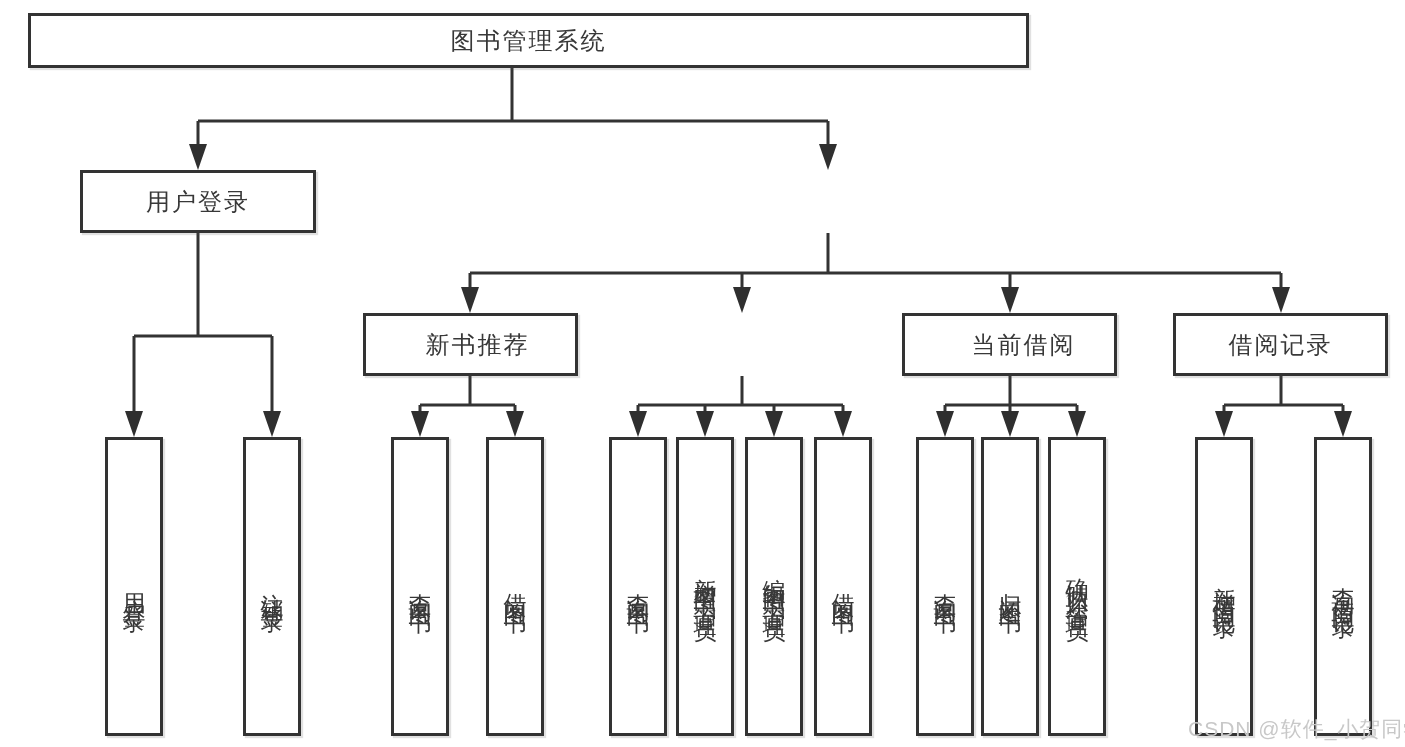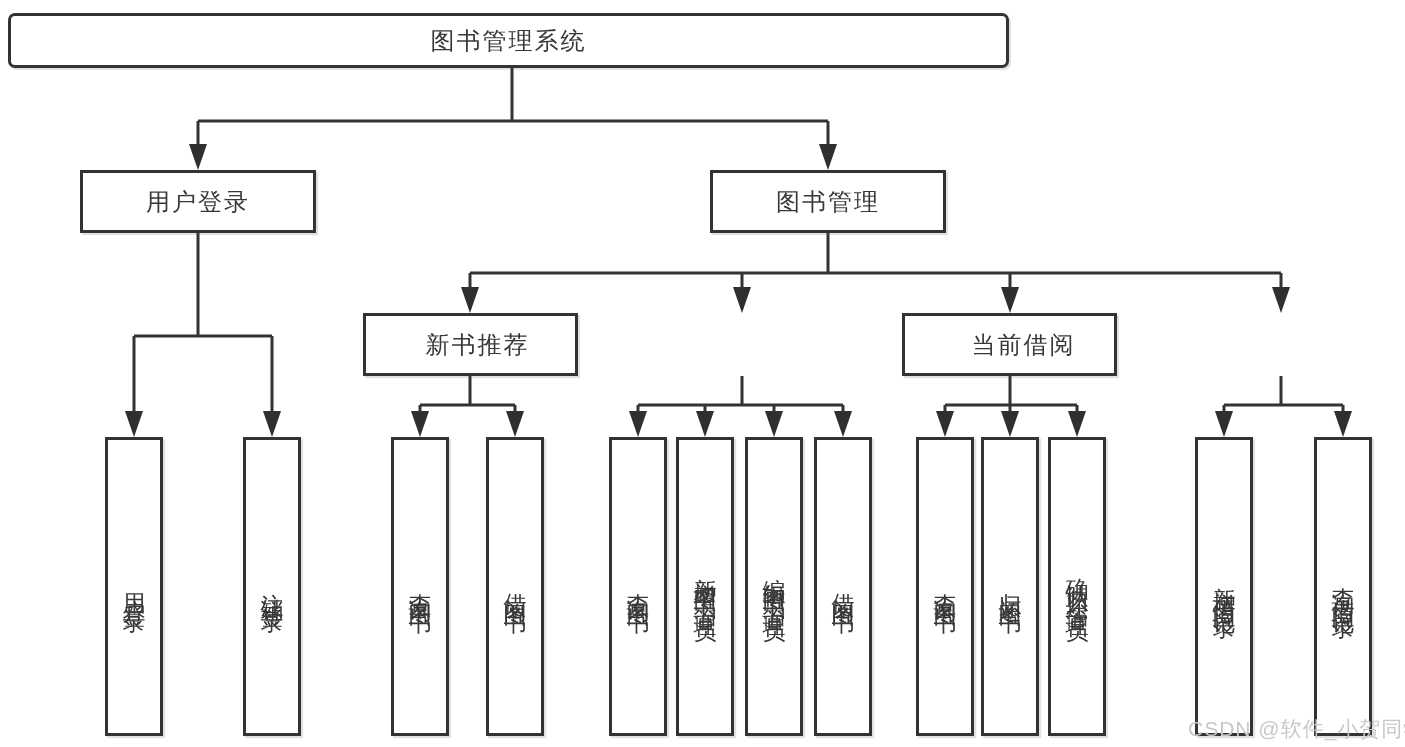--- a/index.html
+++ b/index.html
@@ -41,21 +41,21 @@
     justify-content: center;
     z-index: 2;
     box-shadow: 2px 2px 1px rgba(90,90,90,0.18);
   }
   .node.h {
     font-size: 24px;
     letter-spacing: 2px;
     white-space: nowrap;
   }
   .node.root {
-    left: 8px; top: 13px; width: 1001px; height: 55px; border-radius: 7px;
+    left: 28px; top: 13px; width: 1001px; height: 55px;
   }
   .node.lvl2 { top: 170px; width: 236px; height: 63px; }
   .node.lvl3 { top: 313px; width: 215px; height: 63px; }
   .node.leaf {
     top: 437px;
     width: 58px;
     height: 299px;
     writing-mode: vertical-rl;
     text-orientation: mixed;
     font-size: 23px;
@@ -124,24 +124,24 @@
     <g>
       <path d="M1281,376 V405 M1224,405 H1343 M1224,405 V415 M1343,405 V415"></path>
       <polygon points="1215,411 1233,411 1224,437"></polygon>
       <polygon points="1334,411 1352,411 1343,437"></polygon>
     </g>
   </svg>
 
   <div class="node h root">图书管理系统</div>
 
   <div class="node h lvl2" style="left:80px;">用户登录</div>
-  <div class="node h lvl2" style="left:710px;">图书管理</div>
 
   <div class="node h lvl3" style="left:363px;padding-left:14px;">新书推荐</div>
   <div class="node h lvl3" style="left:902px;padding-left:28px;">当前借阅</div>
+  <div class="node h lvl3" style="left:1173px;">借阅记录</div>
 
   <div class="node leaf" style="left:105px;">用户登录</div>
   <div class="node leaf" style="left:243px;">注销登录</div>
 
   <div class="node leaf" style="left:391px;">查询图书</div>
   <div class="node leaf" style="left:486px;">借阅图书</div>
 
   <div class="node leaf" style="left:609px;">查询图书</div>
   <div class="node leaf" style="left:676px;">新增图书（管理员）</div>
   <div class="node leaf" style="left:745px;">编辑图书（管理员）</div>

